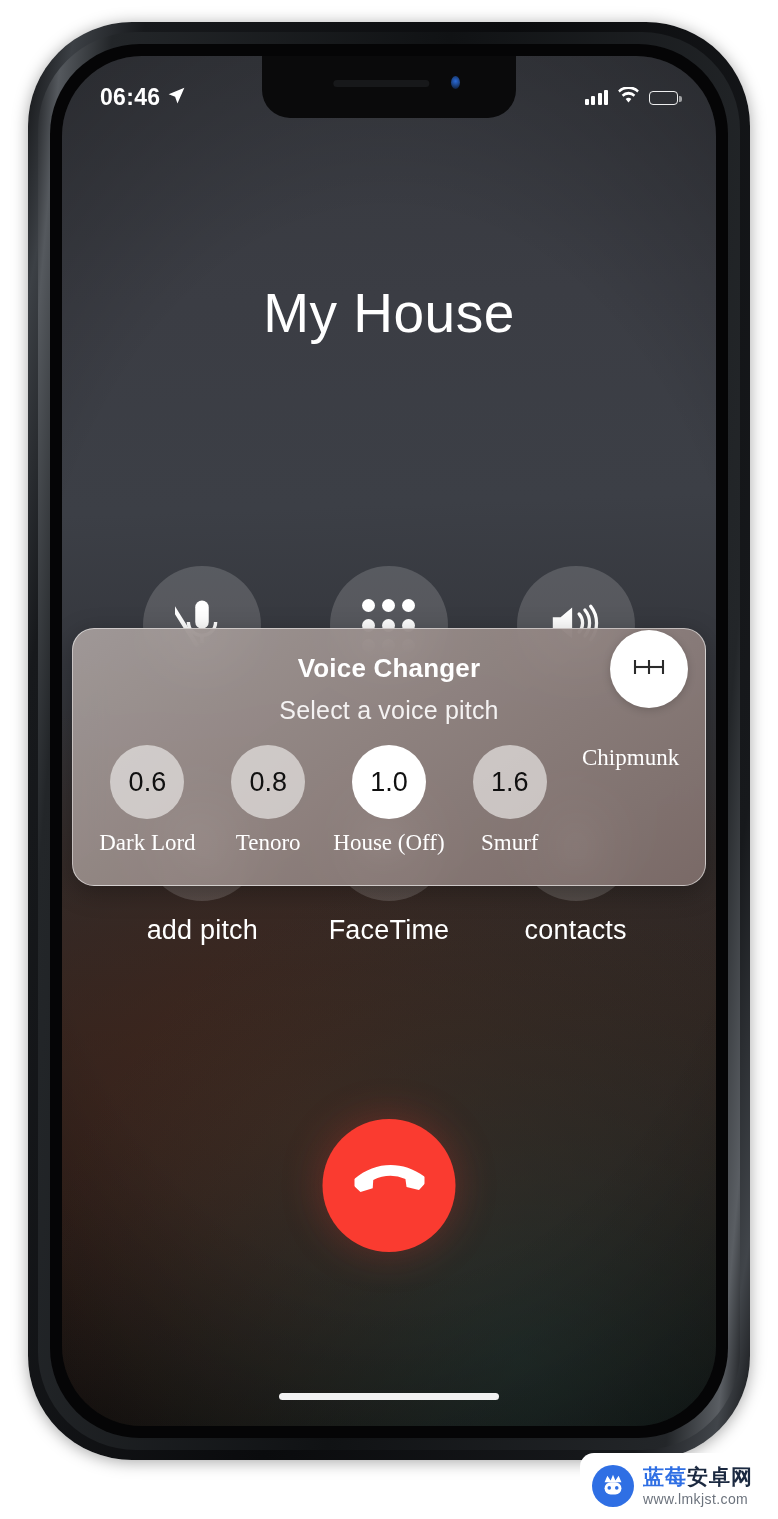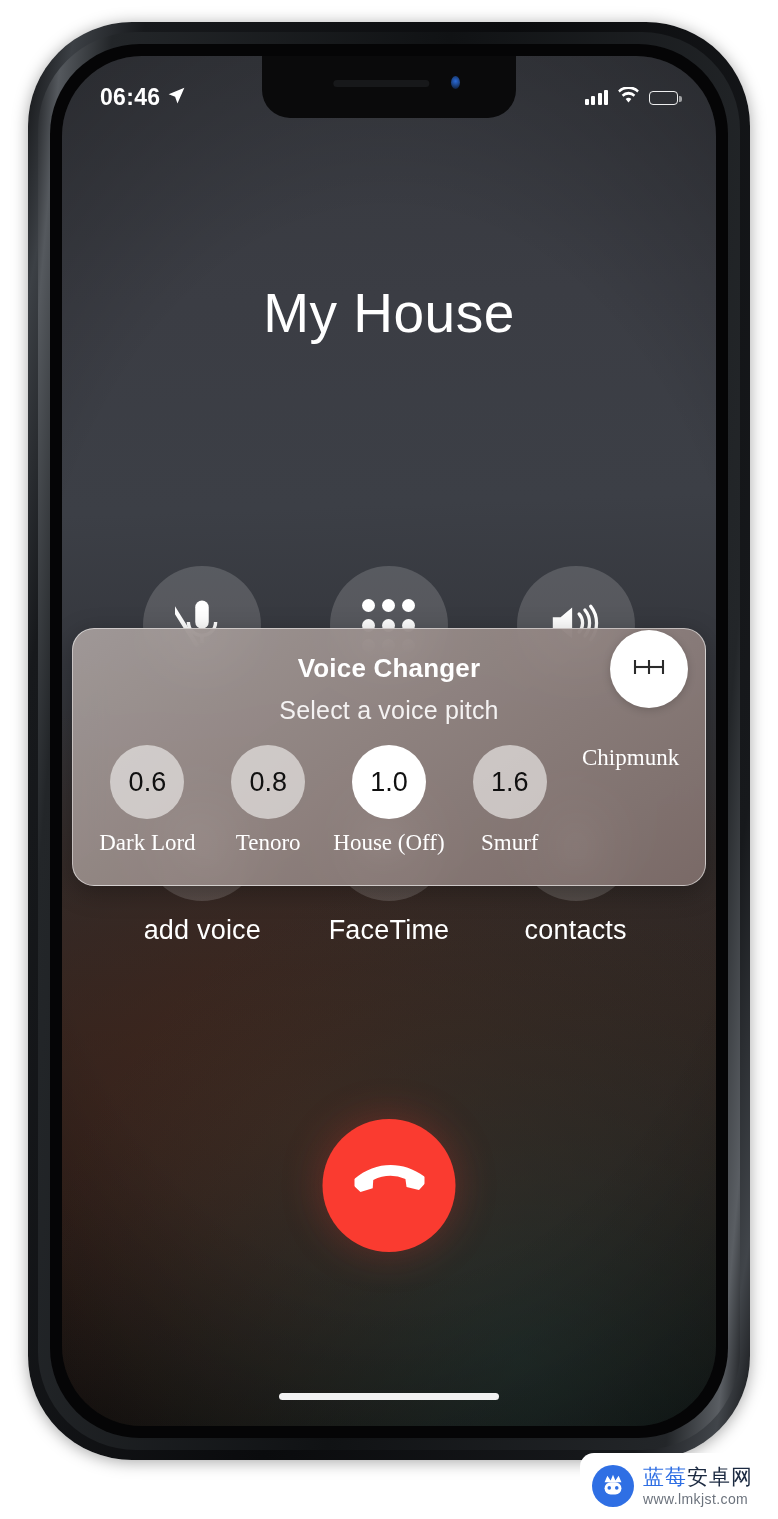--- a/index.html
+++ b/index.html
@@ -192,21 +192,21 @@
     background:#fff; border-top-left-radius: 14px;
     display:flex; align-items:center; gap: 9px; padding: 0 8px 0 12px;
     z-index: 20;
   }
   .wm-logo {
     width: 42px; height: 42px; border-radius:50%;
     background:#2f6fe4; flex: 0 0 auto;
     display:flex; align-items:center; justify-content:center;
   }
   .wm-text { display:flex; flex-direction:column; line-height:1; }
-  .wm-cn { font-size: 21px; font-weight: 400; color:#1b2940; letter-spacing: 1px; }
+  .wm-cn { font-size: 21px; font-weight: 700; color:#1b2940; letter-spacing: 1px; }
   .wm-cn .blue { color:#2f6fe4; }
   .wm-url { font-size: 14px; color:#6c737d; margin-top: 5px; letter-spacing:.4px; }
 </style>
 </head>
 <body>
 
 <div id="root">
 
   <div class="phone-outer"></div>
   <div class="phone-rim"></div>
@@ -306,21 +306,21 @@
 
       <div class="call-cell">
         <div class="call-circle">
           <span>
             <svg width="50" height="50" viewBox="0 0 24 24" aria-hidden="true">
               <path d="M6.6 3.2 8.8 7 7 9.2a13.5 13.5 0 0 0 7.8 7.8l2.2-1.8 3.8 2.2v3a1.6 1.6 0 0 1-1.8 1.6C9.6 20.8 3.2 14.4 2 5a1.6 1.6 0 0 1 1.6-1.8z" fill="#fff" opacity=".95"></path>
               <path d="M18 2v8M14 6h8" stroke="#fff" stroke-width="1.9" stroke-linecap="round"></path>
             </svg>
           </span>
         </div>
-        <div class="call-label">add voice</div>
+        <div class="call-label">add pitch</div>
       </div>
 
       <div class="call-cell">
         <div class="call-circle">
           <span>
             <svg width="52" height="52" viewBox="0 0 24 24" aria-hidden="true">
               <rect x="2" y="6" width="13" height="12" rx="3" fill="#fff"></rect>
               <path d="M16.5 11.5 22 7.6v8.8l-5.5-3.9z" fill="#fff"></path>
             </svg>
           </span>

